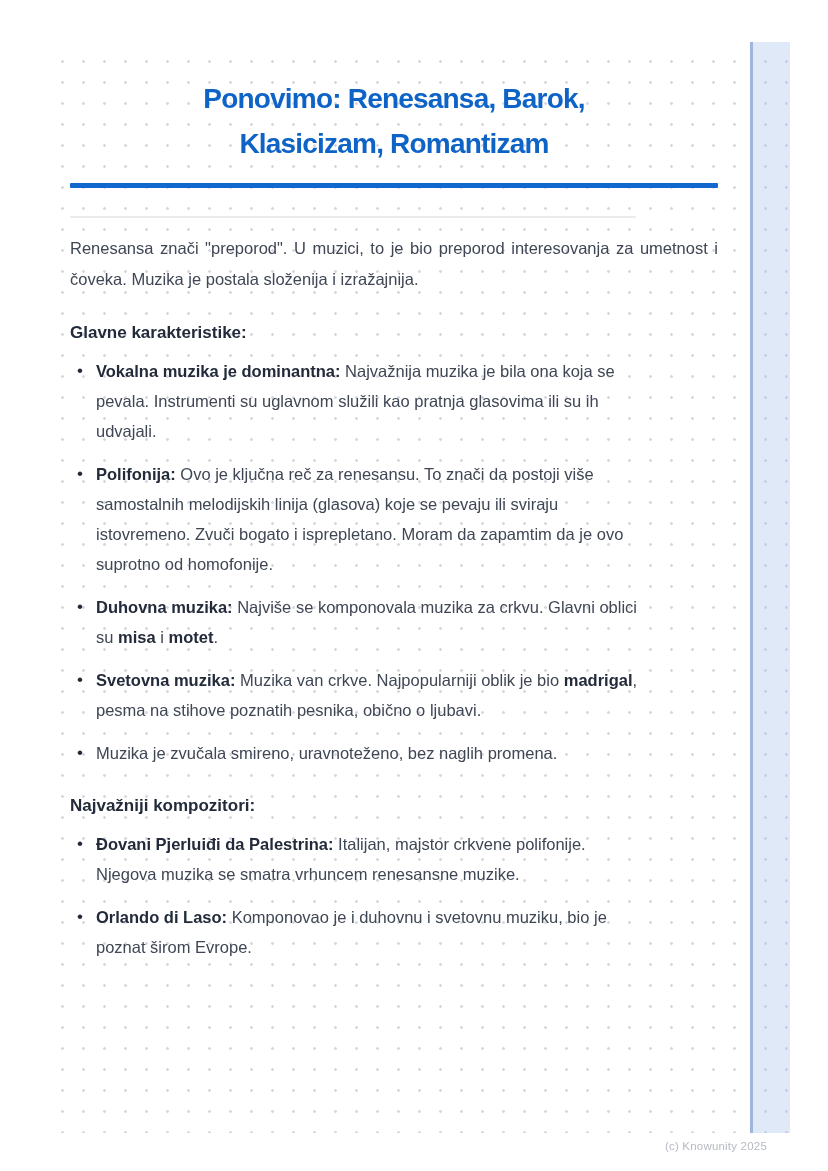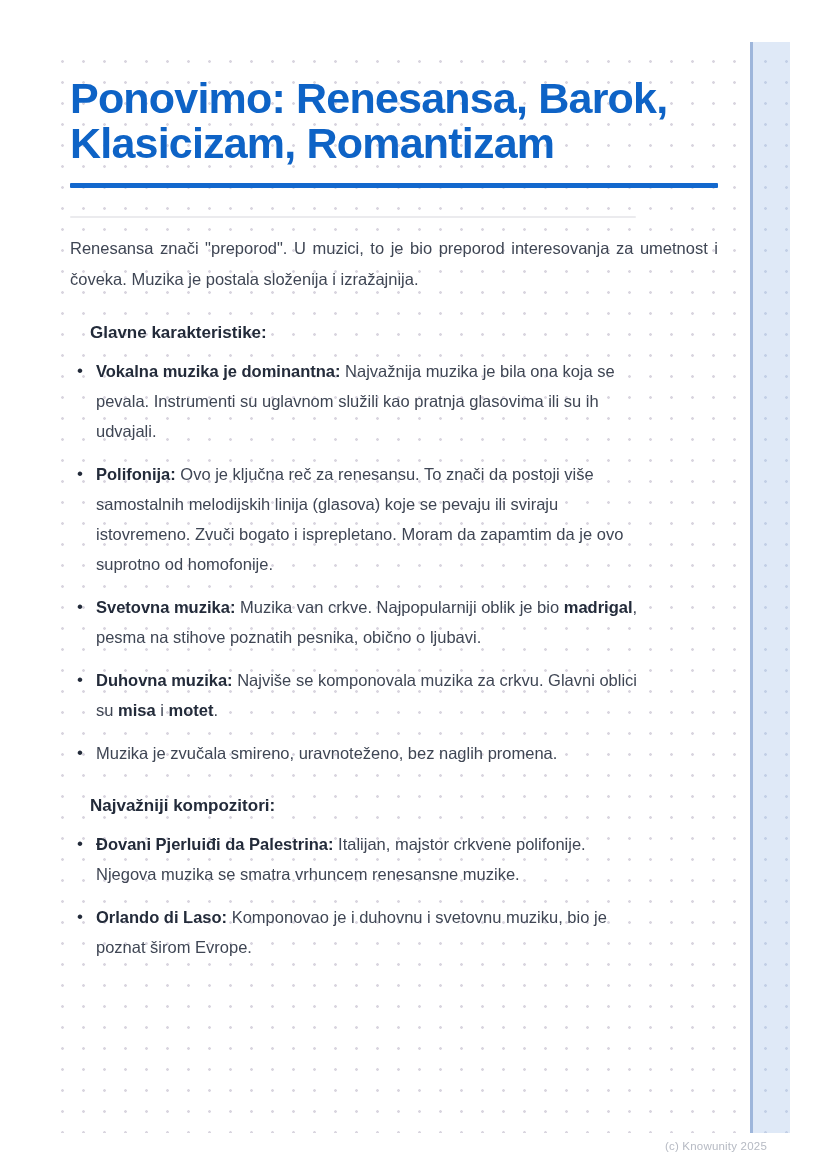--- a/index.html
+++ b/index.html
@@ -25,25 +25,26 @@
     background-image: radial-gradient(circle, #c2cfe6 1.1px, rgba(0,0,0,0) 1.6px);
     background-size: 21px 21px;
     background-position: 2px 9px;
   }
   .content {
     position: relative;
     margin: 34px 0 0 25px;
     width: 648px;
   }
   .title {
-    font-size: 43px;
+    font-size: 28px;
     line-height: 45px;
     font-weight: 700;
     letter-spacing: -0.8px;
     color: #0e63c6;
+    text-align: center;
   }
   .rule {
     height: 5px;
     background: #1368cd;
     border-radius: 1px;
     margin-top: 17px;
     width: 648px;
   }
   .h2 {
     font-size: 23px;
@@ -64,21 +65,20 @@
     width: 566px;
     background: #ebebee;
     border-radius: 2px;
     margin-top: 28px;
   }
   .h3 {
     font-size: 17px;
     font-weight: 700;
     color: #232b3a;
     margin-top: 28px;
-    margin-left: 20px;
   }
   ul.bullets {
     list-style: none;
     margin-top: 8px;
   }
   ul.bullets li {
     position: relative;
     padding: 0 70px 0 26px;
     font-size: 16.5px;
     line-height: 30px;
@@ -115,22 +115,22 @@
 
 
     <div class="soft-divider"></div>
 
     <p class="body-p">Renesansa znači "preporod". U muzici, to je bio preporod interesovanja za umetnost i čoveka. Muzika je postala složenija i izražajnija.</p>
 
     <h3 class="h3">Glavne karakteristike:</h3>
     <ul class="bullets">
         <li><strong>Vokalna muzika je dominantna:</strong><span> Najvažnija muzika je bila ona koja se pevala. Instrumenti su uglavnom služili kao pratnja glasovima ili su ih udvajali.</span></li>
         <li><strong>Polifonija:</strong><span> Ovo je ključna reč za renesansu. To znači da postoji više samostalnih melodijskih linija (glasova) koje se pevaju ili sviraju istovremeno. Zvuči bogato i isprepletano. Moram da zapamtim da je ovo suprotno od homofonije.</span></li>
+        <li><strong>Duhovna muzika:</strong><span> Najviše se komponovala muzika za crkvu. Glavni oblici su </span><strong>misa</strong><span> i </span><strong>motet</strong><span>.</span></li>
         <li><strong>Svetovna muzika:</strong><span> Muzika van crkve. Najpopularniji oblik je bio </span><strong>madrigal</strong><span>, pesma na stihove poznatih pesnika, obično o ljubavi.</span></li>
-        <li><strong>Duhovna muzika:</strong><span> Najviše se komponovala muzika za crkvu. Glavni oblici su </span><strong>misa</strong><span> i </span><strong>motet</strong><span>.</span></li>
         <li><span>Muzika je zvučala smireno, uravnoteženo, bez naglih promena.</span></li>
       </ul>
 
     <h3 class="h3">Najvažniji kompozitori:</h3>
     <ul class="bullets">
         <li><strong>Đovani Pjerluiđi da Palestrina:</strong><span> Italijan, majstor crkvene polifonije. Njegova muzika se smatra vrhuncem renesansne muzike.</span></li>
         <li><strong>Orlando di Laso:</strong><span> Komponovao je i duhovnu i svetovnu muziku, bio je poznat širom Evrope.</span></li>
       </ul>
   </div>
 </div>

